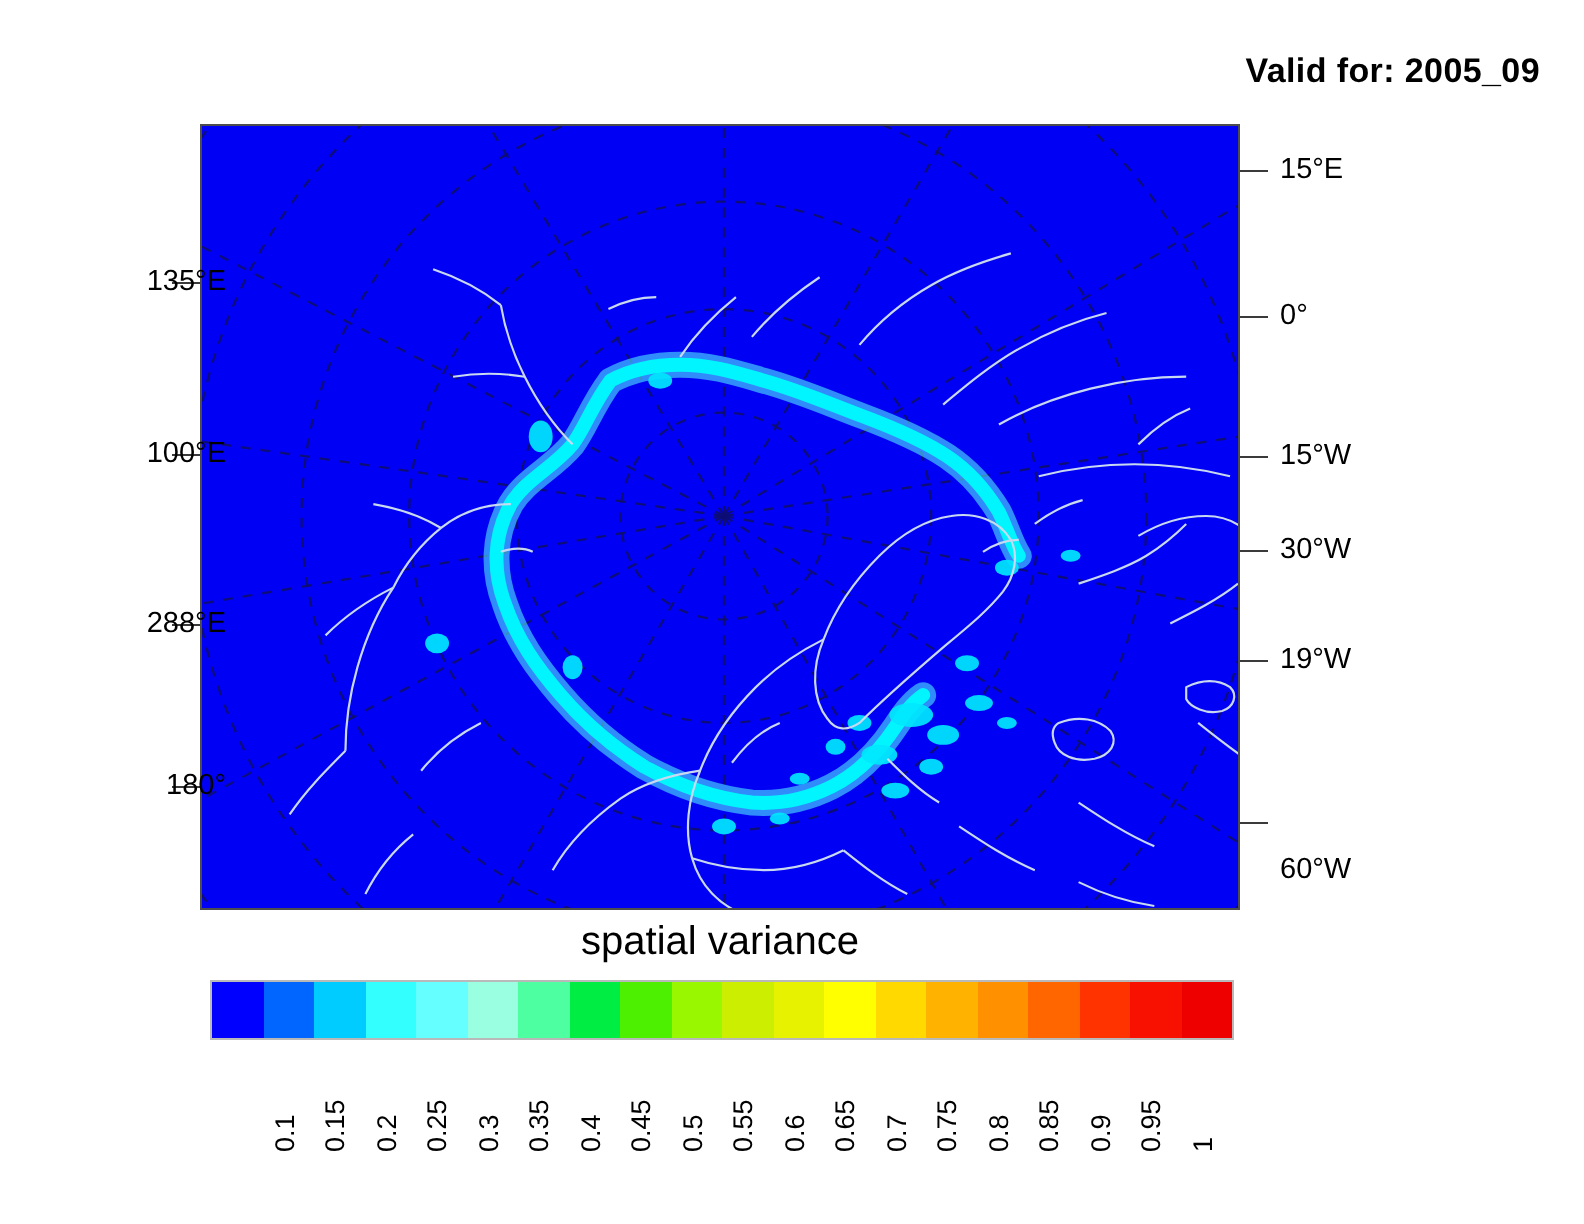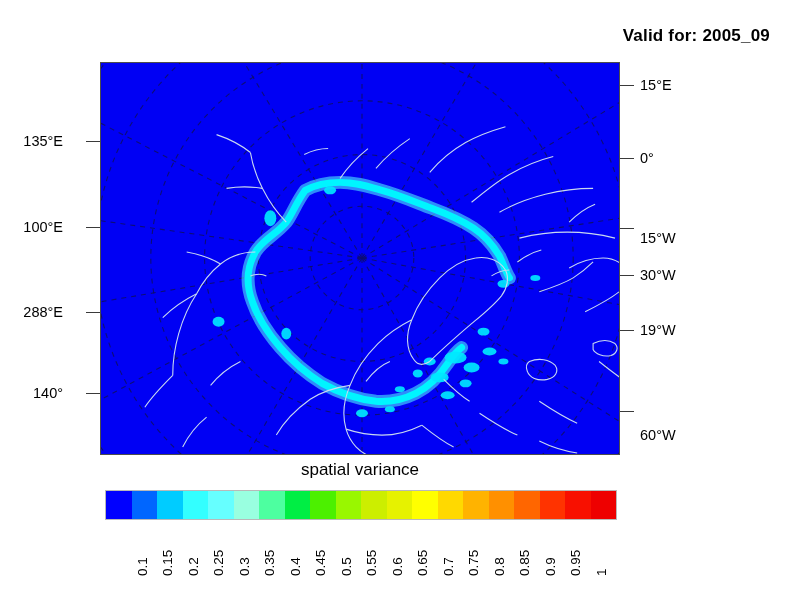--- a/index.html
+++ b/index.html
@@ -59,31 +59,31 @@
   }
   .tick-left  { left: 86px; }
   .tick-right { left: 620px; }
 
   .axlabel {
     position: absolute;
     font-size: 14.5px;
     white-space: nowrap;
     line-height: 1;
   }
-  .axlabel-left  { right: 729px; text-align: right; }
+  .axlabel-left  { right: 679px; text-align: right; }
   .axlabel-right { left: 640px; text-align: left; }
 
   
   #xcaption {
     position: absolute;
     left: 100px;
     top: 460px;
     width: 520px;
     text-align: center;
-    font-size: 17px;
+    font-size: 20px;
   }
 
   
   #colorbar {
     position: absolute;
     left: 105px;
     top: 490px;
     width: 510px;
     height: 28px;
     display: flex;
@@ -260,32 +260,32 @@
 </div>
 
 <div class="tick tick-left" style="top:141px"></div>
 <div class="tick tick-left" style="top:227px"></div>
 <div class="tick tick-left" style="top:312px"></div>
 <div class="tick tick-left" style="top:393px"></div>
 
 <div class="axlabel axlabel-left" style="top:134px">135°E</div>
 <div class="axlabel axlabel-left" style="top:220px">100°E</div>
 <div class="axlabel axlabel-left" style="top:305px">288°E</div>
-<div class="axlabel axlabel-left" style="top:386px">140°</div>
+<div class="axlabel axlabel-left" style="top:386px">180°</div>
 
 <div class="tick tick-right" style="top:85px"></div>
 <div class="tick tick-right" style="top:158px"></div>
 <div class="tick tick-right" style="top:228px"></div>
 <div class="tick tick-right" style="top:275px"></div>
 <div class="tick tick-right" style="top:330px"></div>
 <div class="tick tick-right" style="top:411px"></div>
 
 <div class="axlabel axlabel-right" style="top:78px">15°E</div>
 <div class="axlabel axlabel-right" style="top:151px">0°</div>
-<div class="axlabel axlabel-right" style="top:231px">15°W</div>
+<div class="axlabel axlabel-right" style="top:221px">15°W</div>
 <div class="axlabel axlabel-right" style="top:268px">30°W</div>
 <div class="axlabel axlabel-right" style="top:323px">19°W</div>
 <div class="axlabel axlabel-right" style="top:428px">60°W</div>
 
 <div id="xcaption">spatial variance</div>
 
 <div id="colorbar">
     <div class="swatch" style="background: rgb(0, 0, 255);"></div>
     <div class="swatch" style="background: rgb(0, 102, 255);"></div>
     <div class="swatch" style="background: rgb(0, 204, 255);"></div>

